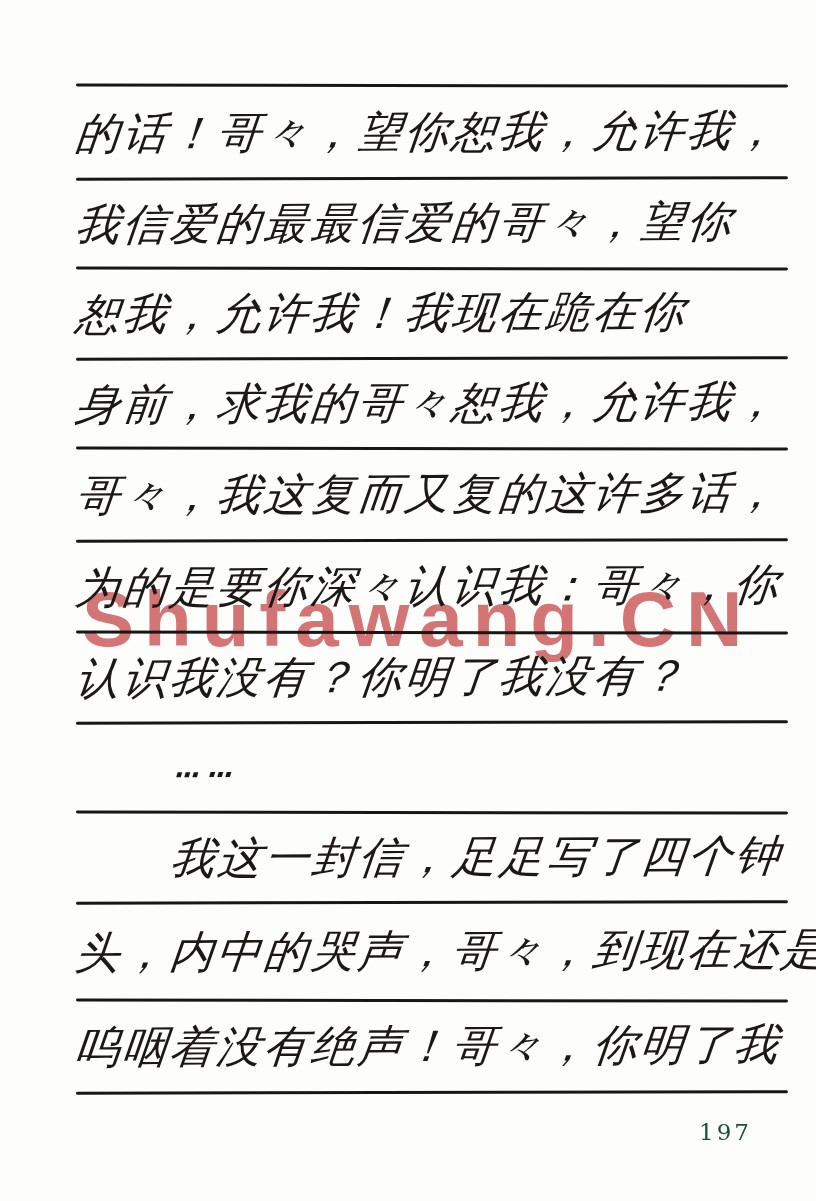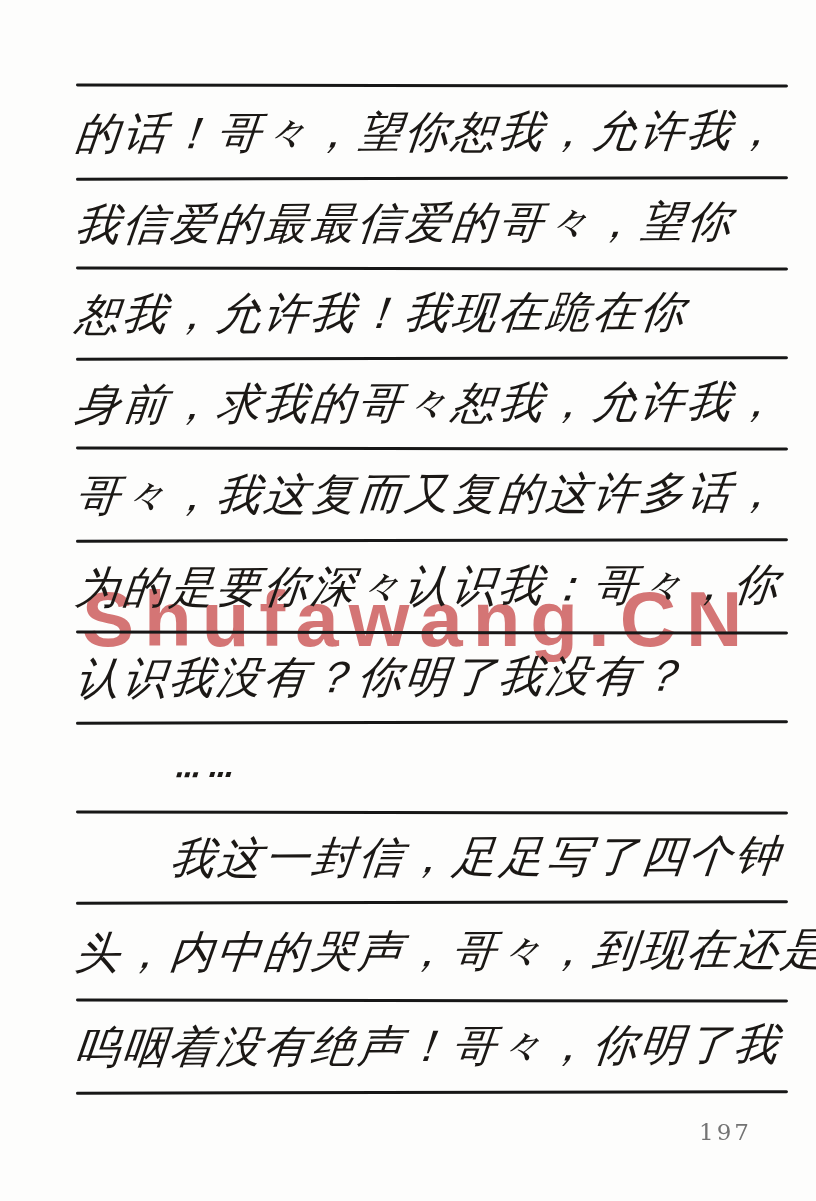--- a/index.html
+++ b/index.html
@@ -72,21 +72,21 @@
   .line10{top:905px;height:93px;}
   .line11{top:1003px;height:87px;}
   
   .pageno{
     position:absolute;
     left:699px;top:1119px;
     z-index:3;
     font-family:"DejaVu Serif",serif;
     font-size:23px;
     letter-spacing:3px;
-    color:#737373;
+    color:#14532d;
   }
 </style>
 </head>
 <body>
 
 <div class="page">
 
   <div class="watermark">Shufawang.CN</div>
 
   <div class="rule r1"></div>

